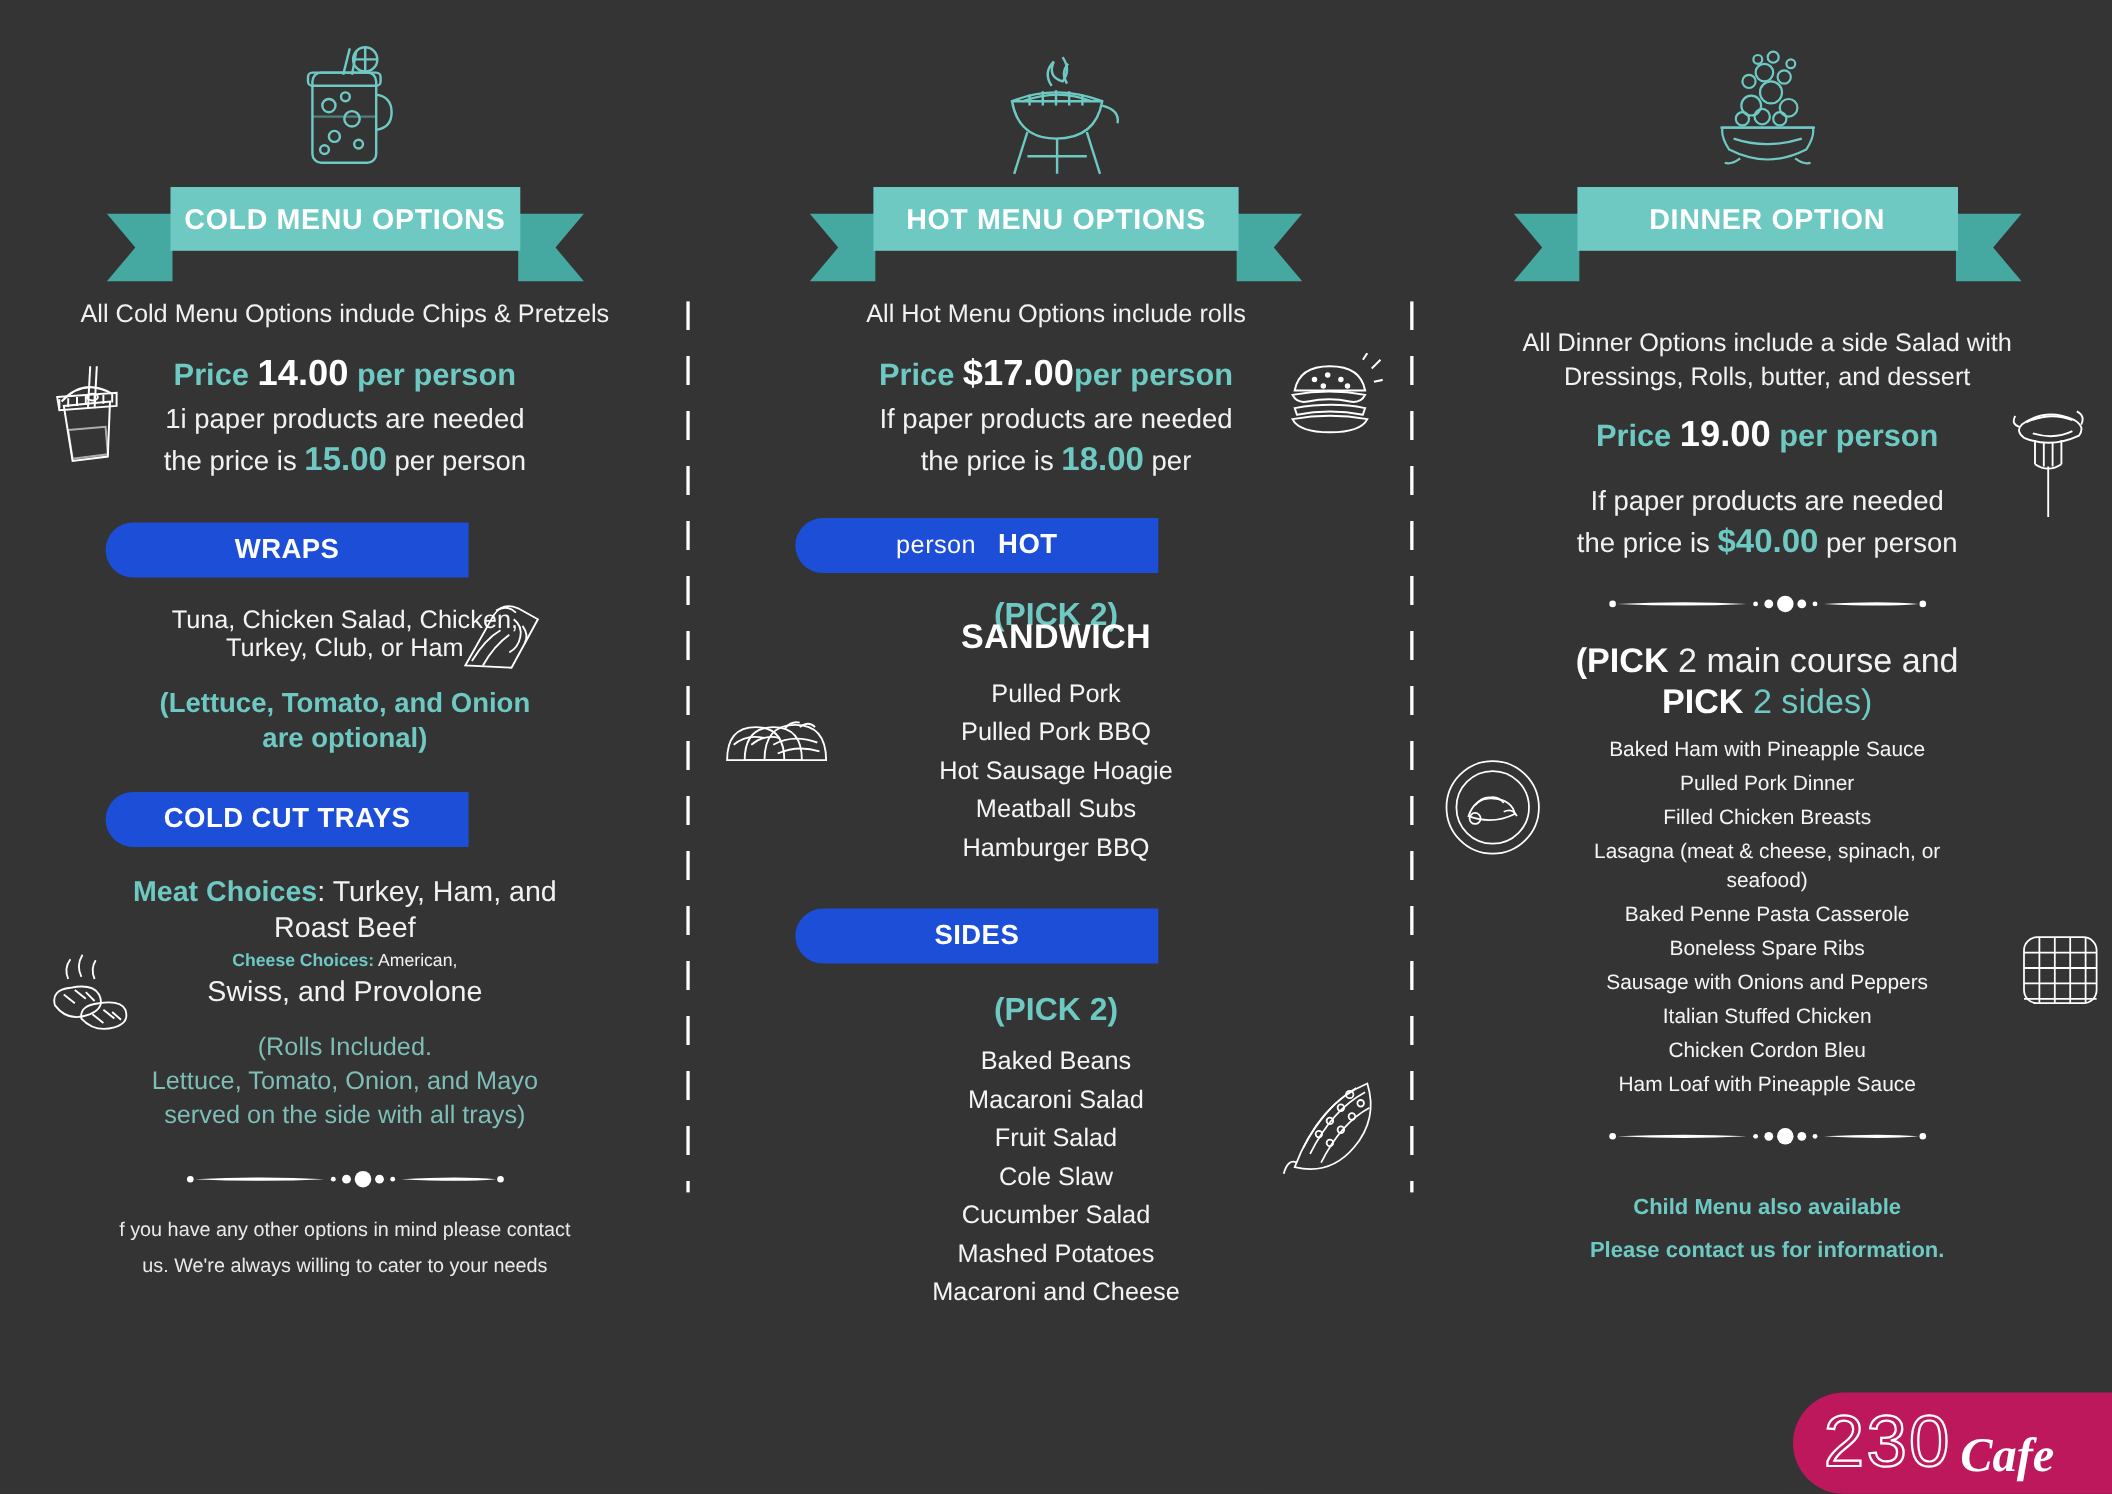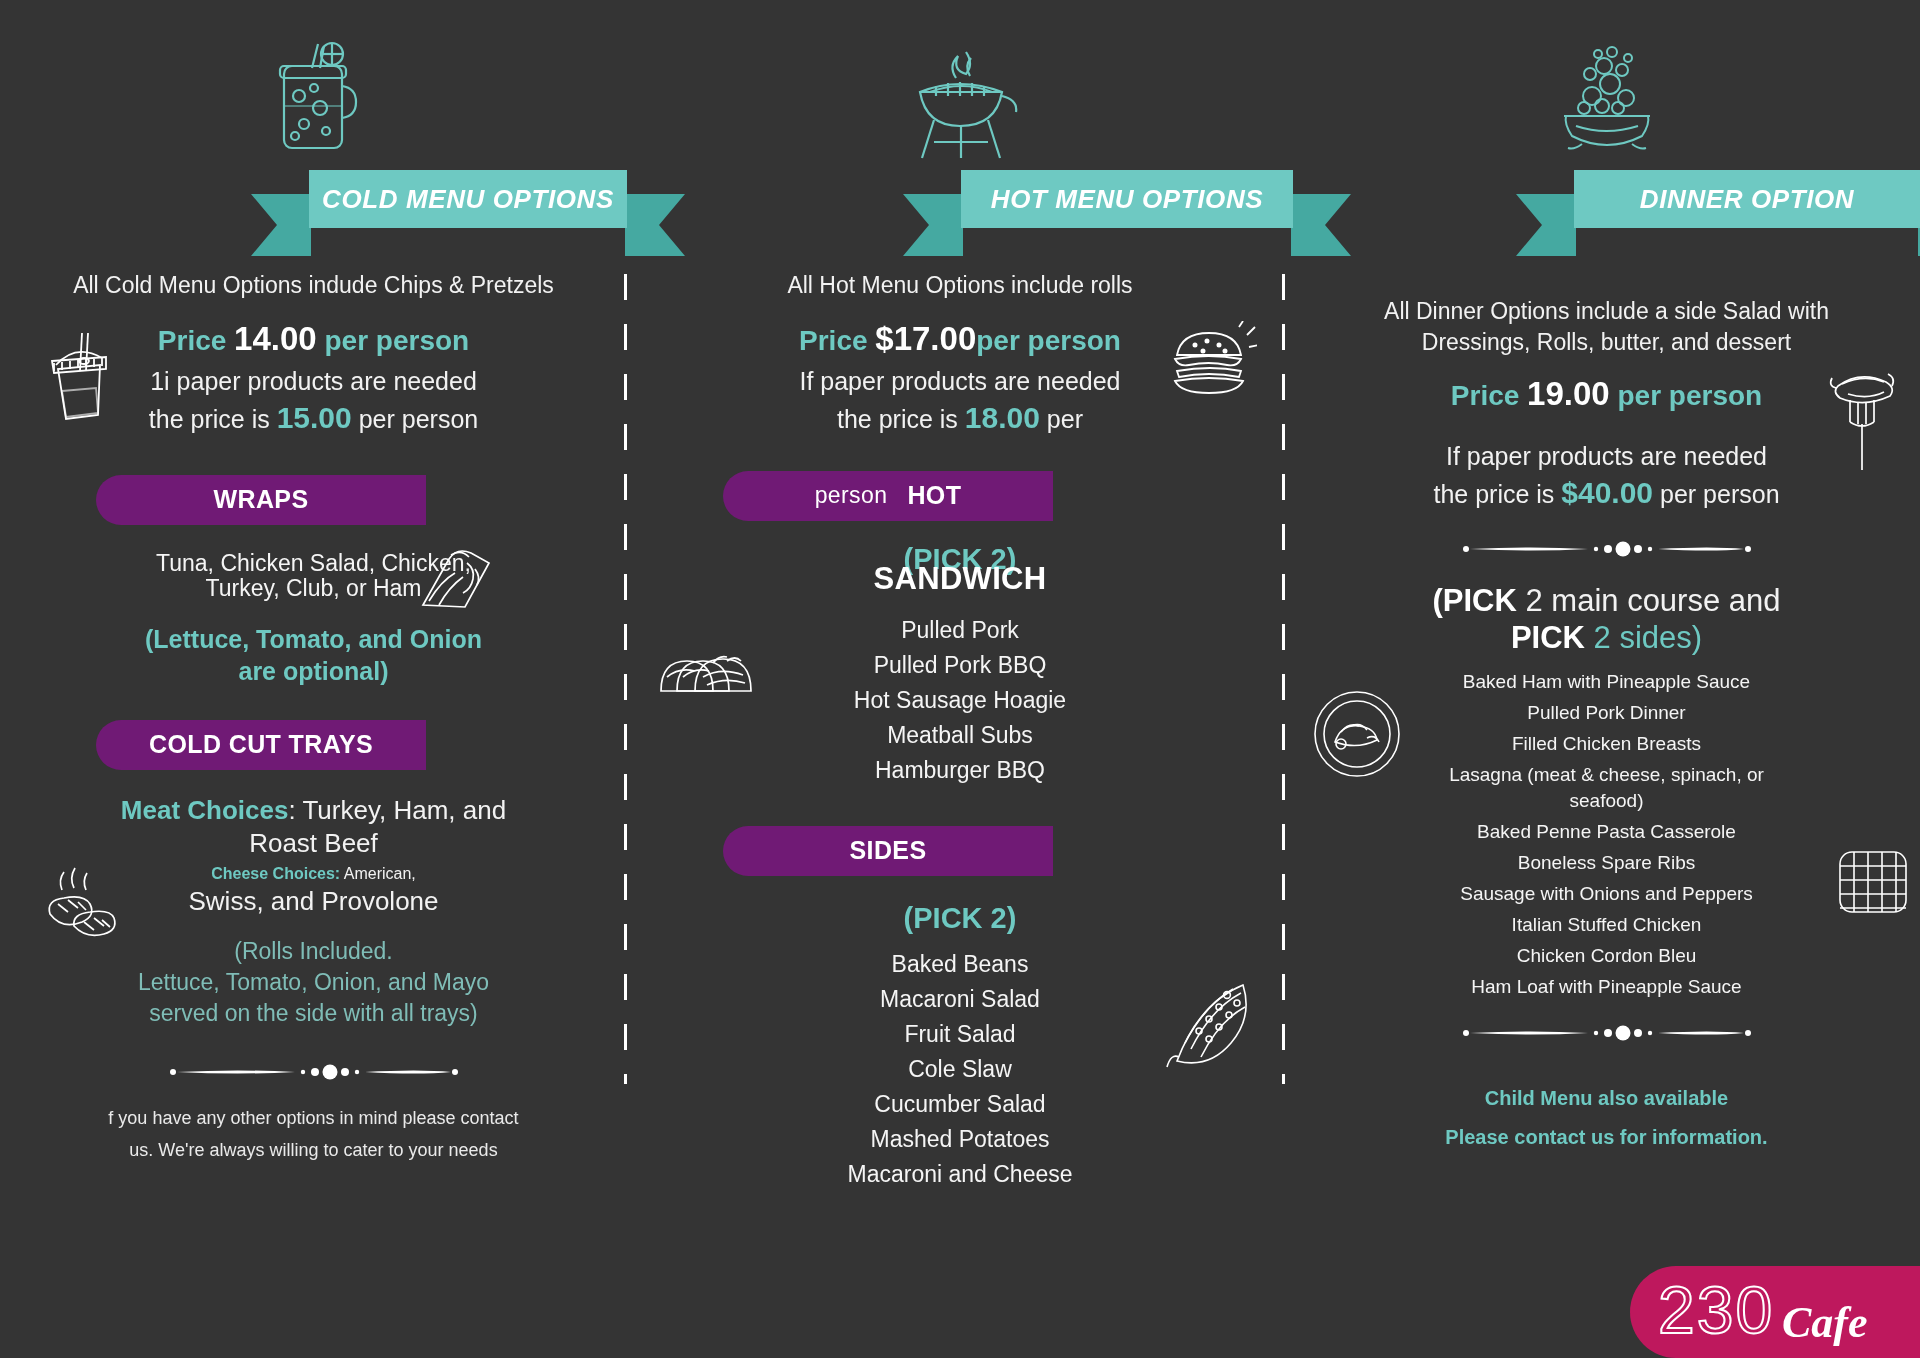--- a/index.html
+++ b/index.html
@@ -23,21 +23,21 @@
   .vsep { position:absolute; top:274px; width:3px; height:810px;
           background:repeating-linear-gradient(to bottom,#ffffff 0px,#ffffff 26px,transparent 26px,transparent 50px); }
   .vsep-a { left:624px; }
   .vsep-b { left:1282px; }
 
   
   .top-art { height:152px; display:flex; align-items:flex-end; justify-content:center; }
   .top-art svg { display:block; }
 
   
-  .ribbon { position:relative; display:flex; justify-content:flex-end; margin-top:4px;font-style:italic; }
+  .ribbon { position:relative; display:flex; justify-content:center; margin-top:4px; }
   .ribbon-wrap { position:relative; }
   .ribbon-main {
     position:relative; z-index:3;
     background:#6ec9c2;
     height:58px; display:flex; align-items:center; justify-content:center;
     padding:0 26px;
   }
   .ribbon-main span {
     font-weight:bold; font-size:26px; letter-spacing:.6px; color:#ffffff; white-space:nowrap;
   }
@@ -52,21 +52,21 @@
 
   
   .lead { text-align:center; font-size:23px; line-height:1.35; color:#f2f2f2; }
   .price-line { text-align:center; font-size:28px; line-height:1.36; }
   .price-line .t { color:#6ec9c2; font-weight:bold; }
   .price-line .w { color:#ffffff; font-weight:bold; }
   .price-line .plain { color:#f2f2f2; font-weight:normal; }
 
   
   .pill {
-    background:#701a75; color:#ffffff; font-weight:bold; font-size:25px;
+    background:#1d4ed8; color:#ffffff; font-weight:bold; font-size:25px;
     height:50px; display:flex; align-items:center; justify-content:center;
     border-top-left-radius:26px; border-bottom-left-radius:26px;
     letter-spacing:.4px;
   }
   .pill .sub { font-weight:normal; font-size:23px; margin-right:20px; }
 
   
   .list { text-align:center; font-size:23px; line-height:1.0; color:#f5f5f5; }
   .list .item { padding:6px 0; }
   .list.tight .item { padding:2px 0; font-size:19px; }

